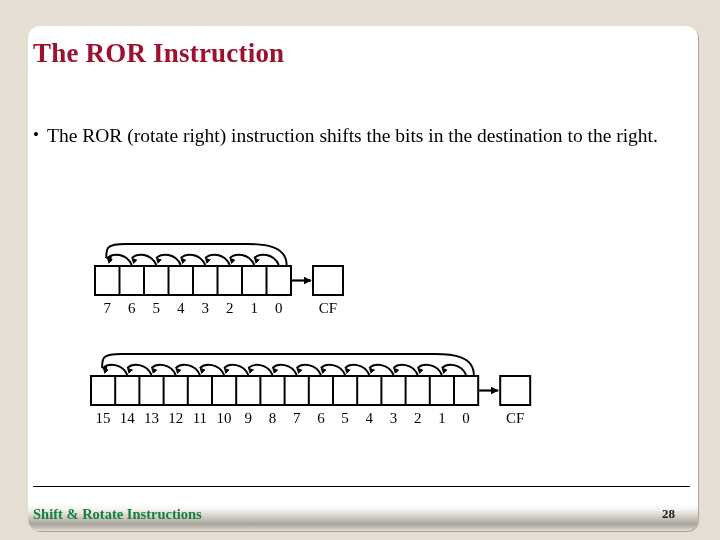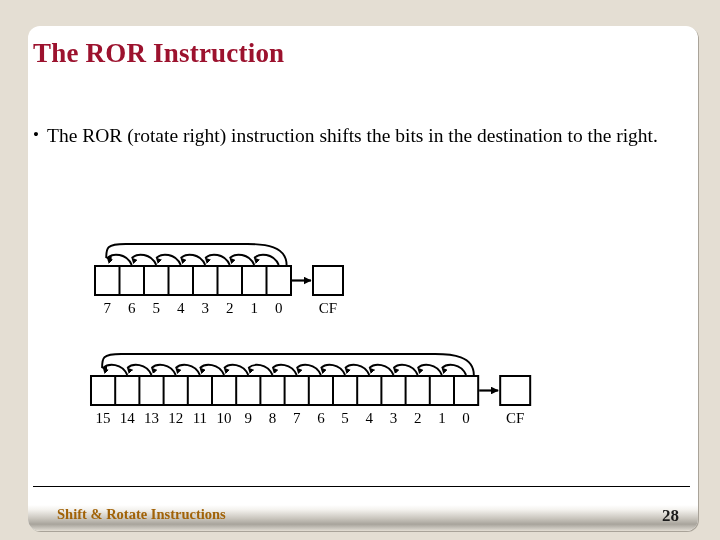--- a/index.html
+++ b/index.html
@@ -92,29 +92,28 @@
   }
   .diagram svg {
     display: block;
   }
   .footer-label {
     position: absolute;
     left: 33px;
     top: 506px;
     font-size: 14.5px;
     font-weight: bold;
-    color: #a16207;
+    color: #15803d;
     white-space: nowrap;
-    margin-left: 24px;
   }
   .footer-page {
     position: absolute;
     left: 662px;
     top: 506px;
-    font-size: 17px;
+    font-size: 13px;
     font-weight: bold;
     color: #1b1b1b;
   }
   .divider {
     position: absolute;
     left: 33px;
     top: 486px;
     width: 657px;
     height: 0;
     border-top: 1.6px solid #000000;

